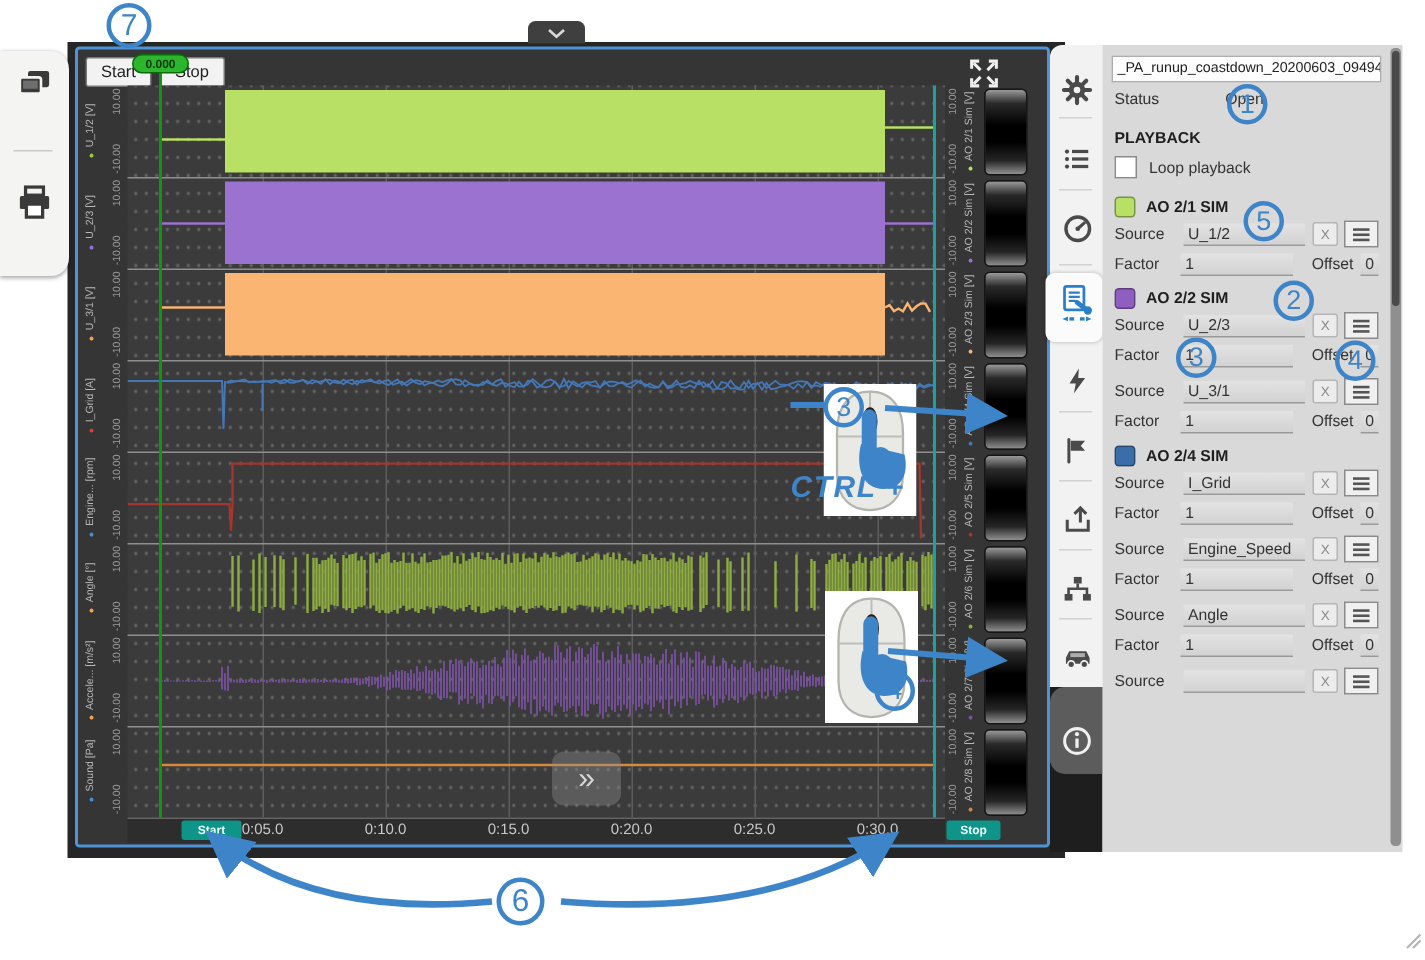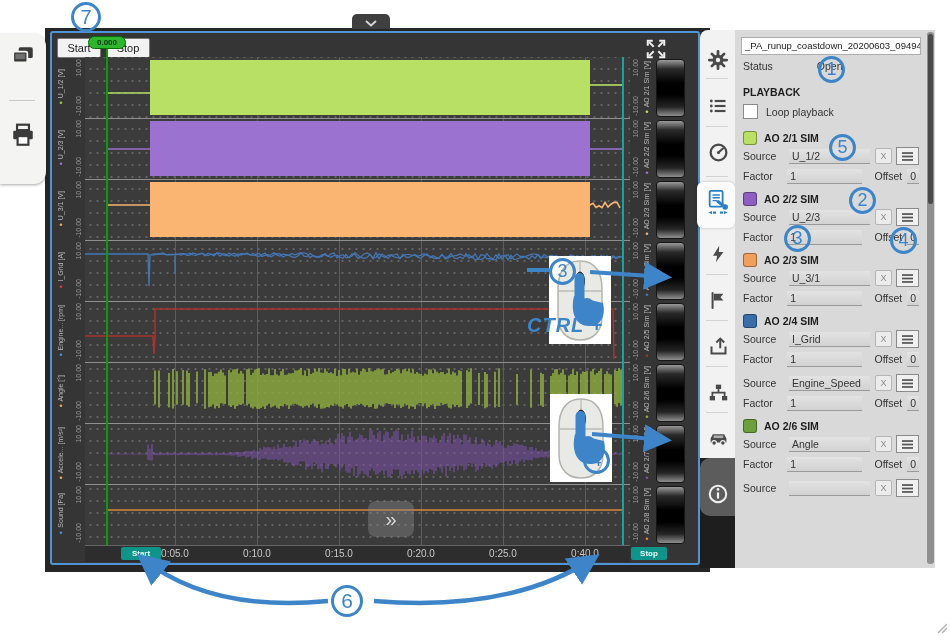--- a/index.html
+++ b/index.html
@@ -304,21 +304,21 @@
         <div class="chrow" style="top:427px">
           <div class="meterbar" style="top:2px"></div>
         </div>
       </div>
     <div id="taxis">
         <div class="tick" style="left:90px">0:05.0</div>
         <div class="tick" style="left:172px">0:10.0</div>
         <div class="tick" style="left:254px">0:15.0</div>
         <div class="tick" style="left:336px">0:20.0</div>
         <div class="tick" style="left:418px">0:25.0</div>
-        <div class="tick" style="left:500px">0:40.0</div>
+        <div class="tick" style="left:500px">0:30.0</div>
         <div class="marker" style="left:36px;width:40px">Start</div>
         <div class="marker" style="left:546px;width:36px">Stop</div>
       </div>
     <div id="cursor-green"></div>
     <div id="cursor-teal"></div>
     <div id="posbadge">0.000</div>
     <div id="ffbtn">»</div>
   </div>
 
   <div id="tbar">
@@ -478,24 +478,20 @@
               </span>
             </div>
     <div class="ao-row">
               <span class="flbl">Factor</span>
       <span class="ufield ffield">1</span>
       <span class="olbl">Offset</span>
       <span class="ufield ofield">0</span>
             </div>
   </div>
           <div class="ao-group">
-    <div class="ao-h">
-              <span class="sw" style="background:#f0a05a"></span>
-              <span>AO 2/3 SIM</span>
-            </div>
     <div class="ao-row">
               <span class="flbl">Source</span>
       <span class="ufield src">U_3/1</span>
       <span class="xbtn">X</span>
       <span class="menubtn">
                 <svg width="13" height="11" viewBox="0 0 16 14">
                   <g fill="#555">
                     <rect x="1" y="1.5" width="14" height="2.2"></rect>
                     <rect x="1" y="5.9" width="14" height="2.2"></rect>
                     <rect x="1" y="10.3" width="14" height="2.2"></rect>
@@ -552,24 +548,20 @@
               </span>
             </div>
     <div class="ao-row">
               <span class="flbl">Factor</span>
       <span class="ufield ffield">1</span>
       <span class="olbl">Offset</span>
       <span class="ufield ofield">0</span>
             </div>
   </div>
           <div class="ao-group">
-    <div class="ao-h">
-              <span class="sw" style="background:#6f9e3c"></span>
-              <span>AO 2/6 SIM</span>
-            </div>
     <div class="ao-row">
               <span class="flbl">Source</span>
       <span class="ufield src">Angle</span>
       <span class="xbtn">X</span>
       <span class="menubtn">
                 <svg width="13" height="11" viewBox="0 0 16 14">
                   <g fill="#555">
                     <rect x="1" y="1.5" width="14" height="2.2"></rect>
                     <rect x="1" y="5.9" width="14" height="2.2"></rect>
                     <rect x="1" y="10.3" width="14" height="2.2"></rect>

